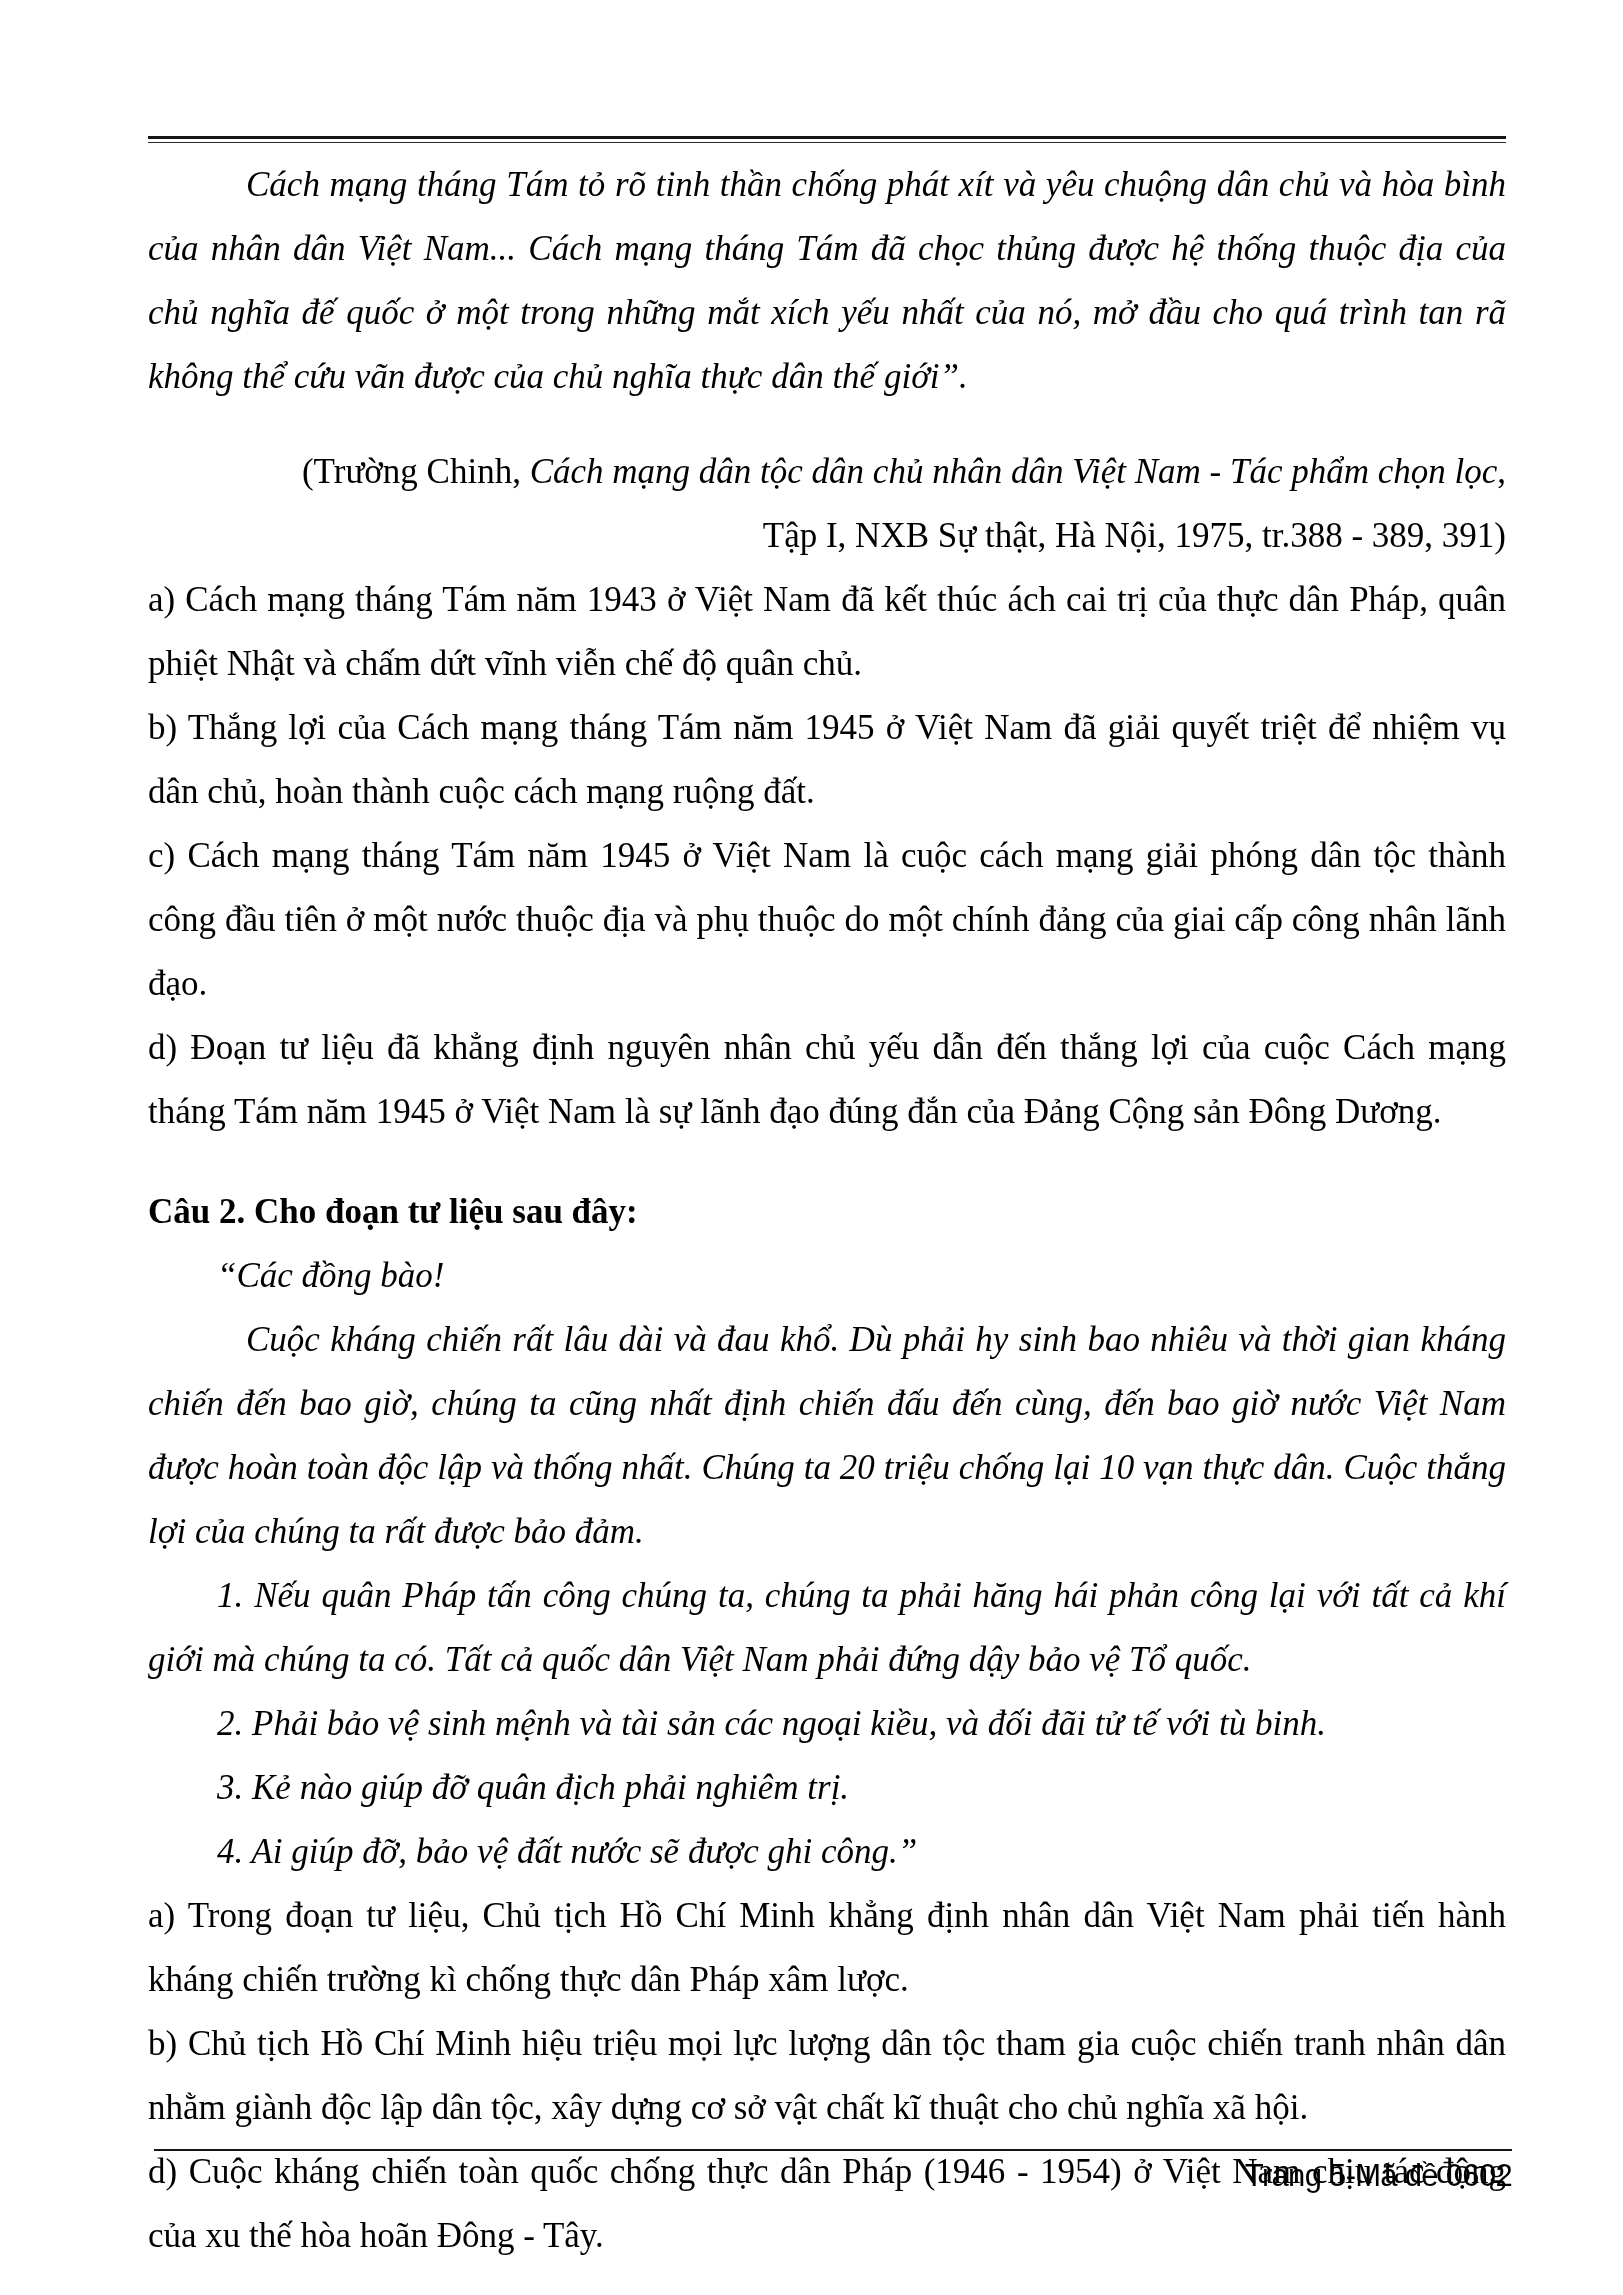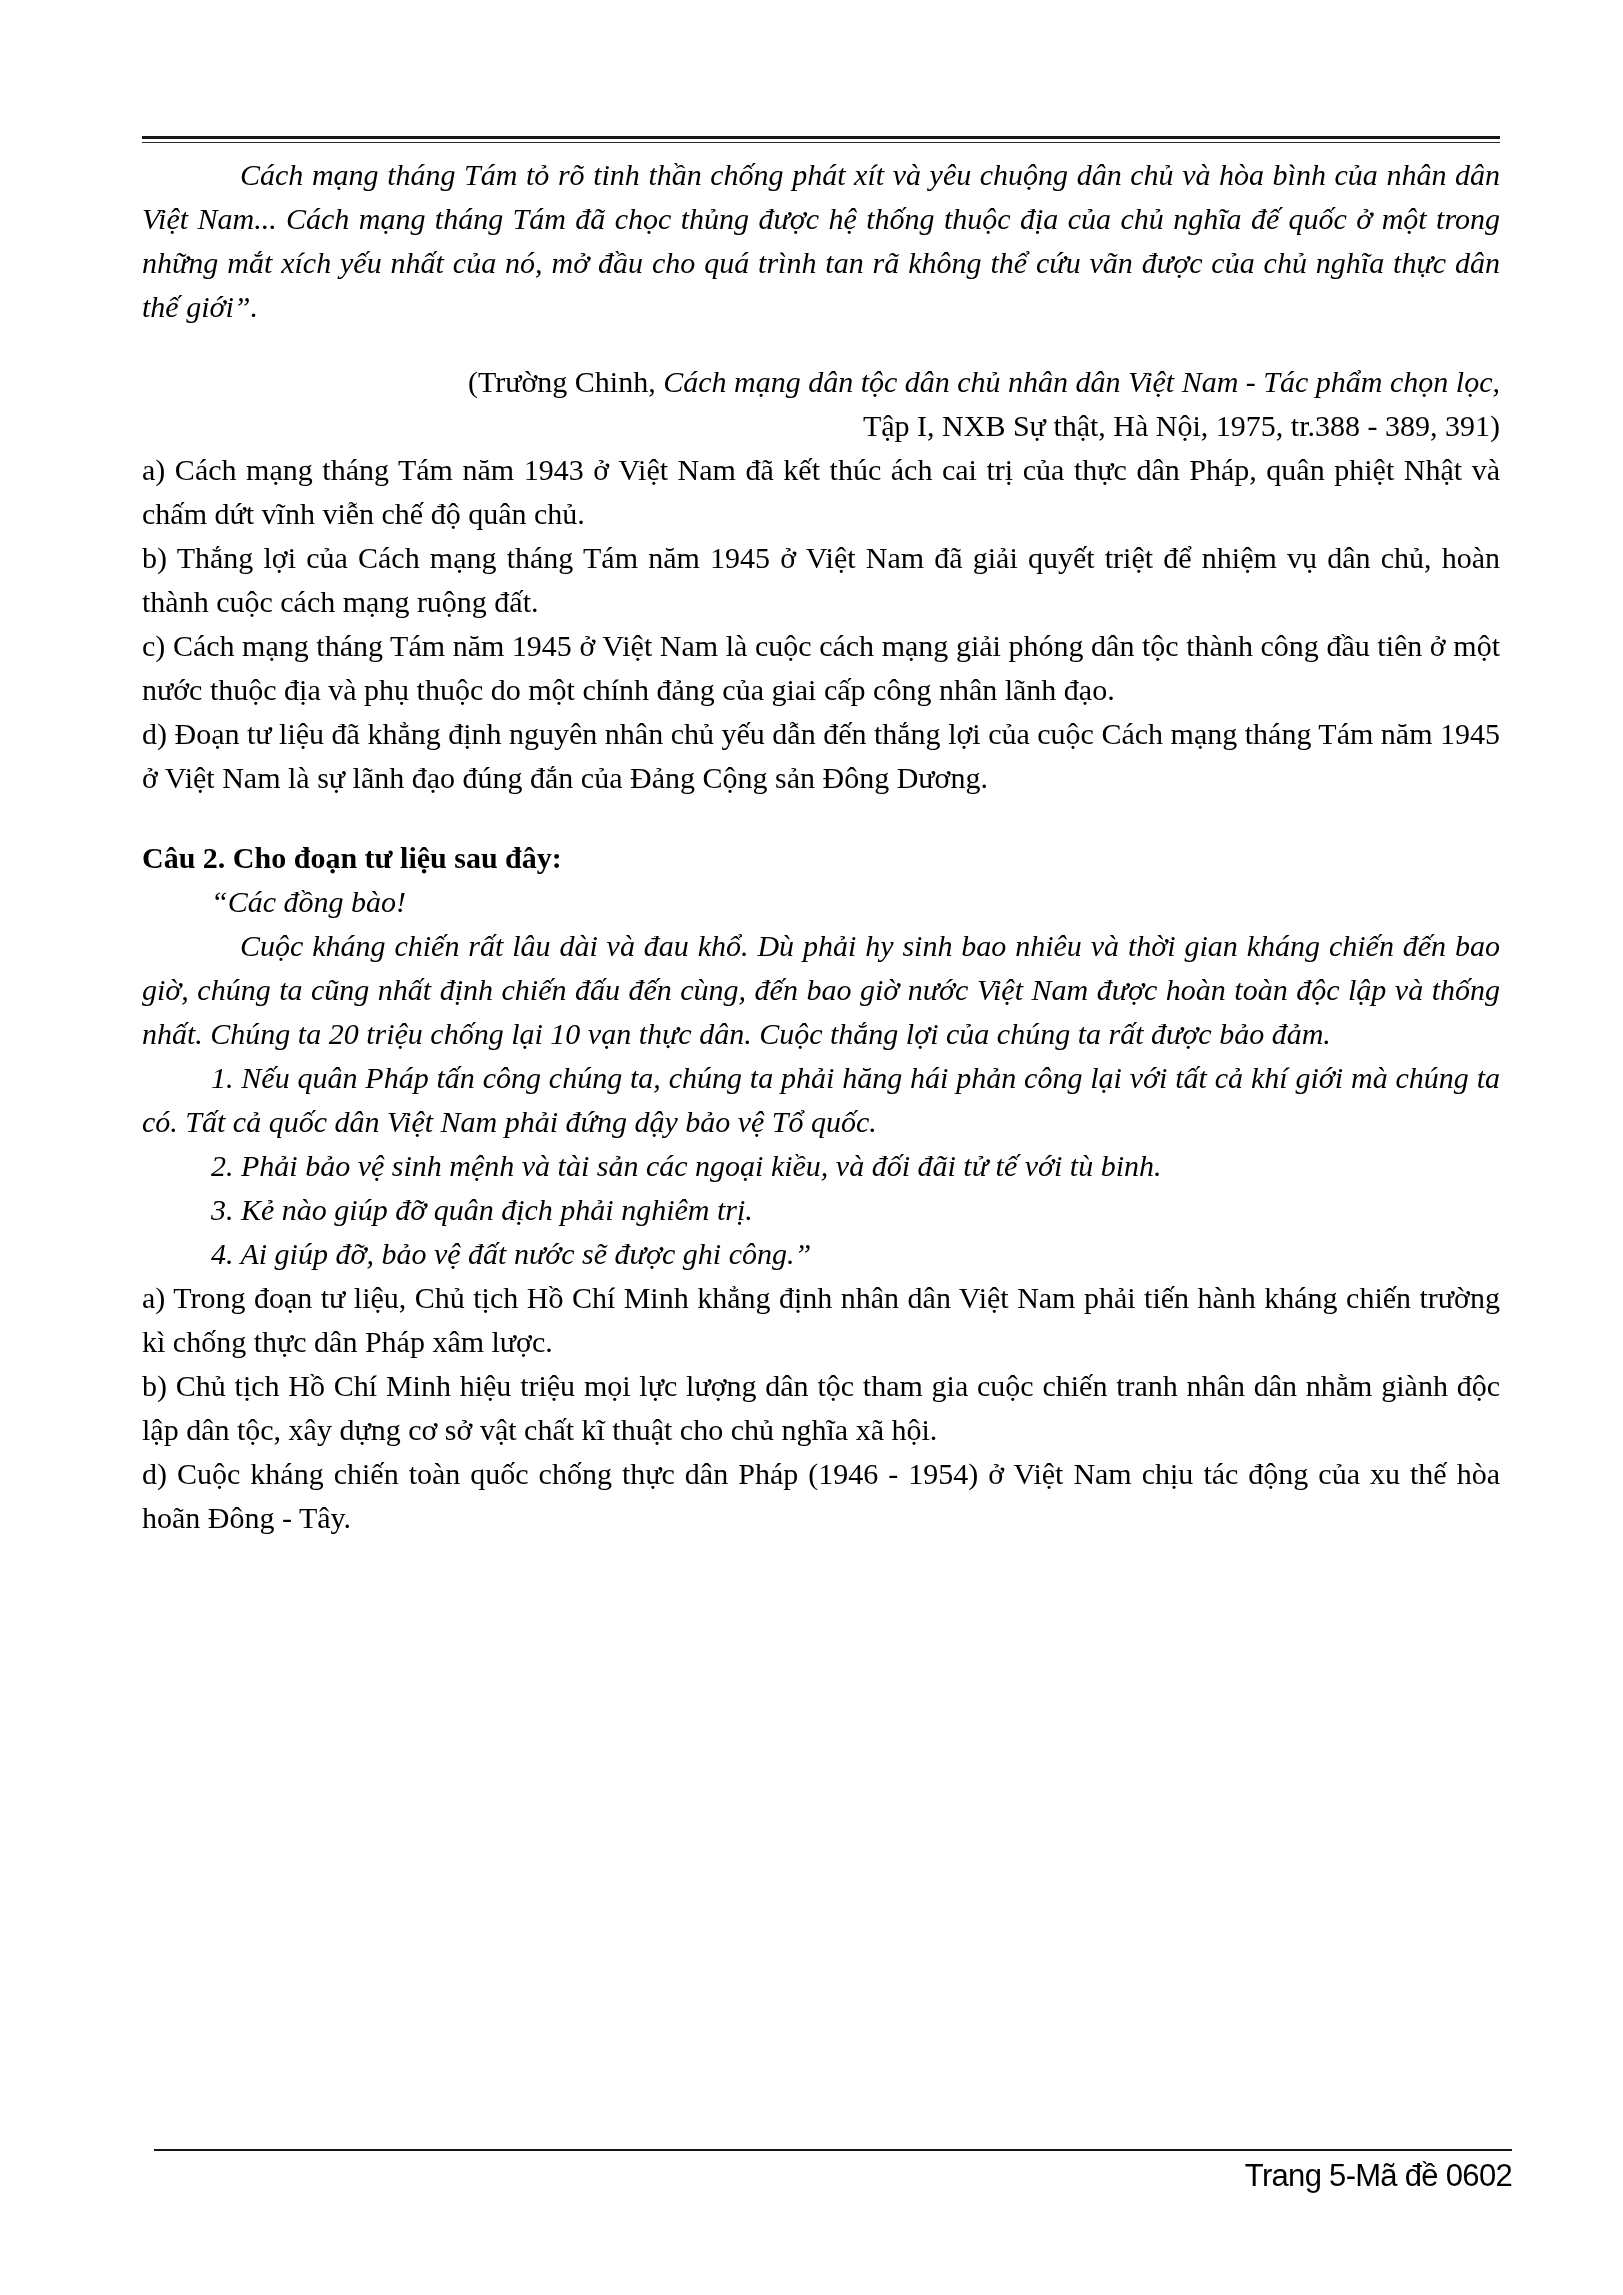--- a/index.html
+++ b/index.html
@@ -7,25 +7,25 @@
     position:relative;
     width:1623px;
     height:2295px;
     background:#ffffff;
     font-family:"Liberation Serif","DejaVu Serif",serif;
     color:#000;
     overflow:hidden;
   }
   .content{
     position:absolute;
-    left:142px;
+    left:148px;
     top:136px;
     width:1358px;
-    font-size:30px;
-    line-height:44px;
+    font-size:35px;
+    line-height:64px;
   }
   .top-rule{
     height:2.6px;
     border-top:3.3px solid #151515;
     border-bottom:1.3px solid #2a2a2a;
     margin-bottom:10.5px;
   }
   p{margin:0;padding:0;}
   .just{text-align:justify;text-justify:inter-word;}
   .it{font-style:italic;}

